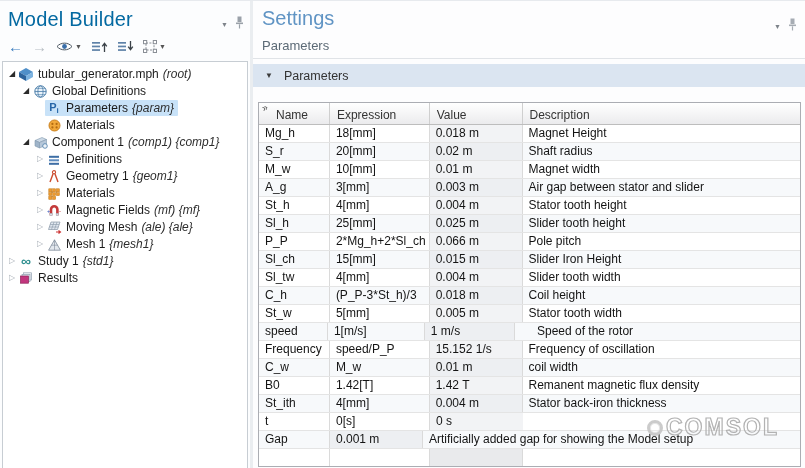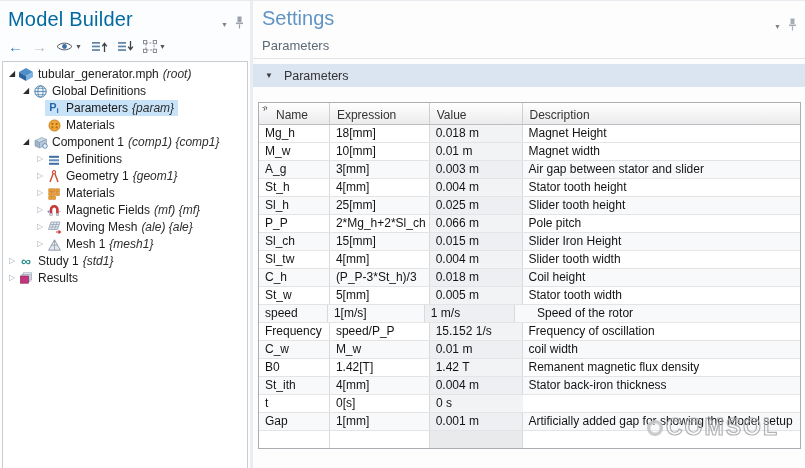--- a/index.html
+++ b/index.html
@@ -332,20 +332,26 @@
           <div class="th" style="width: 100px;">Expression</div>
           <div class="th" style="width: 93px;">Value</div>
           <div class="th" style="width: 278px;">Description</div>
         </div>
         <div class="trow">
           <div class="td" style="width: 71px;">Mg_h</div>
           <div class="td" style="width: 100px;">18[mm]</div>
           <div class="td value" style="width: 93px;">0.018 m</div>
           <div class="td" style="width: 278px;">Magnet Height</div>
         </div>
+        <div class="trow alt">
+          <div class="td" style="width: 71px;">S_r</div>
+          <div class="td" style="width: 100px;">20[mm]</div>
+          <div class="td value" style="width: 93px;">0.02 m</div>
+          <div class="td" style="width: 278px;">Shaft radius</div>
+        </div>
         <div class="trow">
           <div class="td" style="width: 71px;">M_w</div>
           <div class="td" style="width: 100px;">10[mm]</div>
           <div class="td value" style="width: 93px;">0.01 m</div>
           <div class="td" style="width: 278px;">Magnet width</div>
         </div>
         <div class="trow alt">
           <div class="td" style="width: 71px;">A_g</div>
           <div class="td" style="width: 100px;">3[mm]</div>
           <div class="td value" style="width: 93px;">0.003 m</div>
@@ -423,21 +429,20 @@
           <div class="td value" style="width: 93px;">0.004 m</div>
           <div class="td" style="width: 278px;">Stator back-iron thickness</div>
         </div>
         <div class="trow">
           <div class="td" style="width: 71px;">t</div>
           <div class="td" style="width: 100px;">0[s]</div>
           <div class="td value" style="width: 93px;">0 s</div>
         </div>
         <div class="trow alt">
           <div class="td" style="width: 71px;">Gap</div>
-          <div class="td" style="width: 100px;">1[mm]</div>
           <div class="td value" style="width: 93px;">0.001 m</div>
           <div class="td" style="width: 278px;">Artificially added gap for showing the Model setup</div>
         </div>
         <div class="trow empty">
           <div class="td" style="width: 71px;"></div>
           <div class="td" style="width: 100px;"></div>
           <div class="td value" style="width: 93px;"></div>
           <div class="td" style="width: 278px;"></div>
         </div>
       </div>

